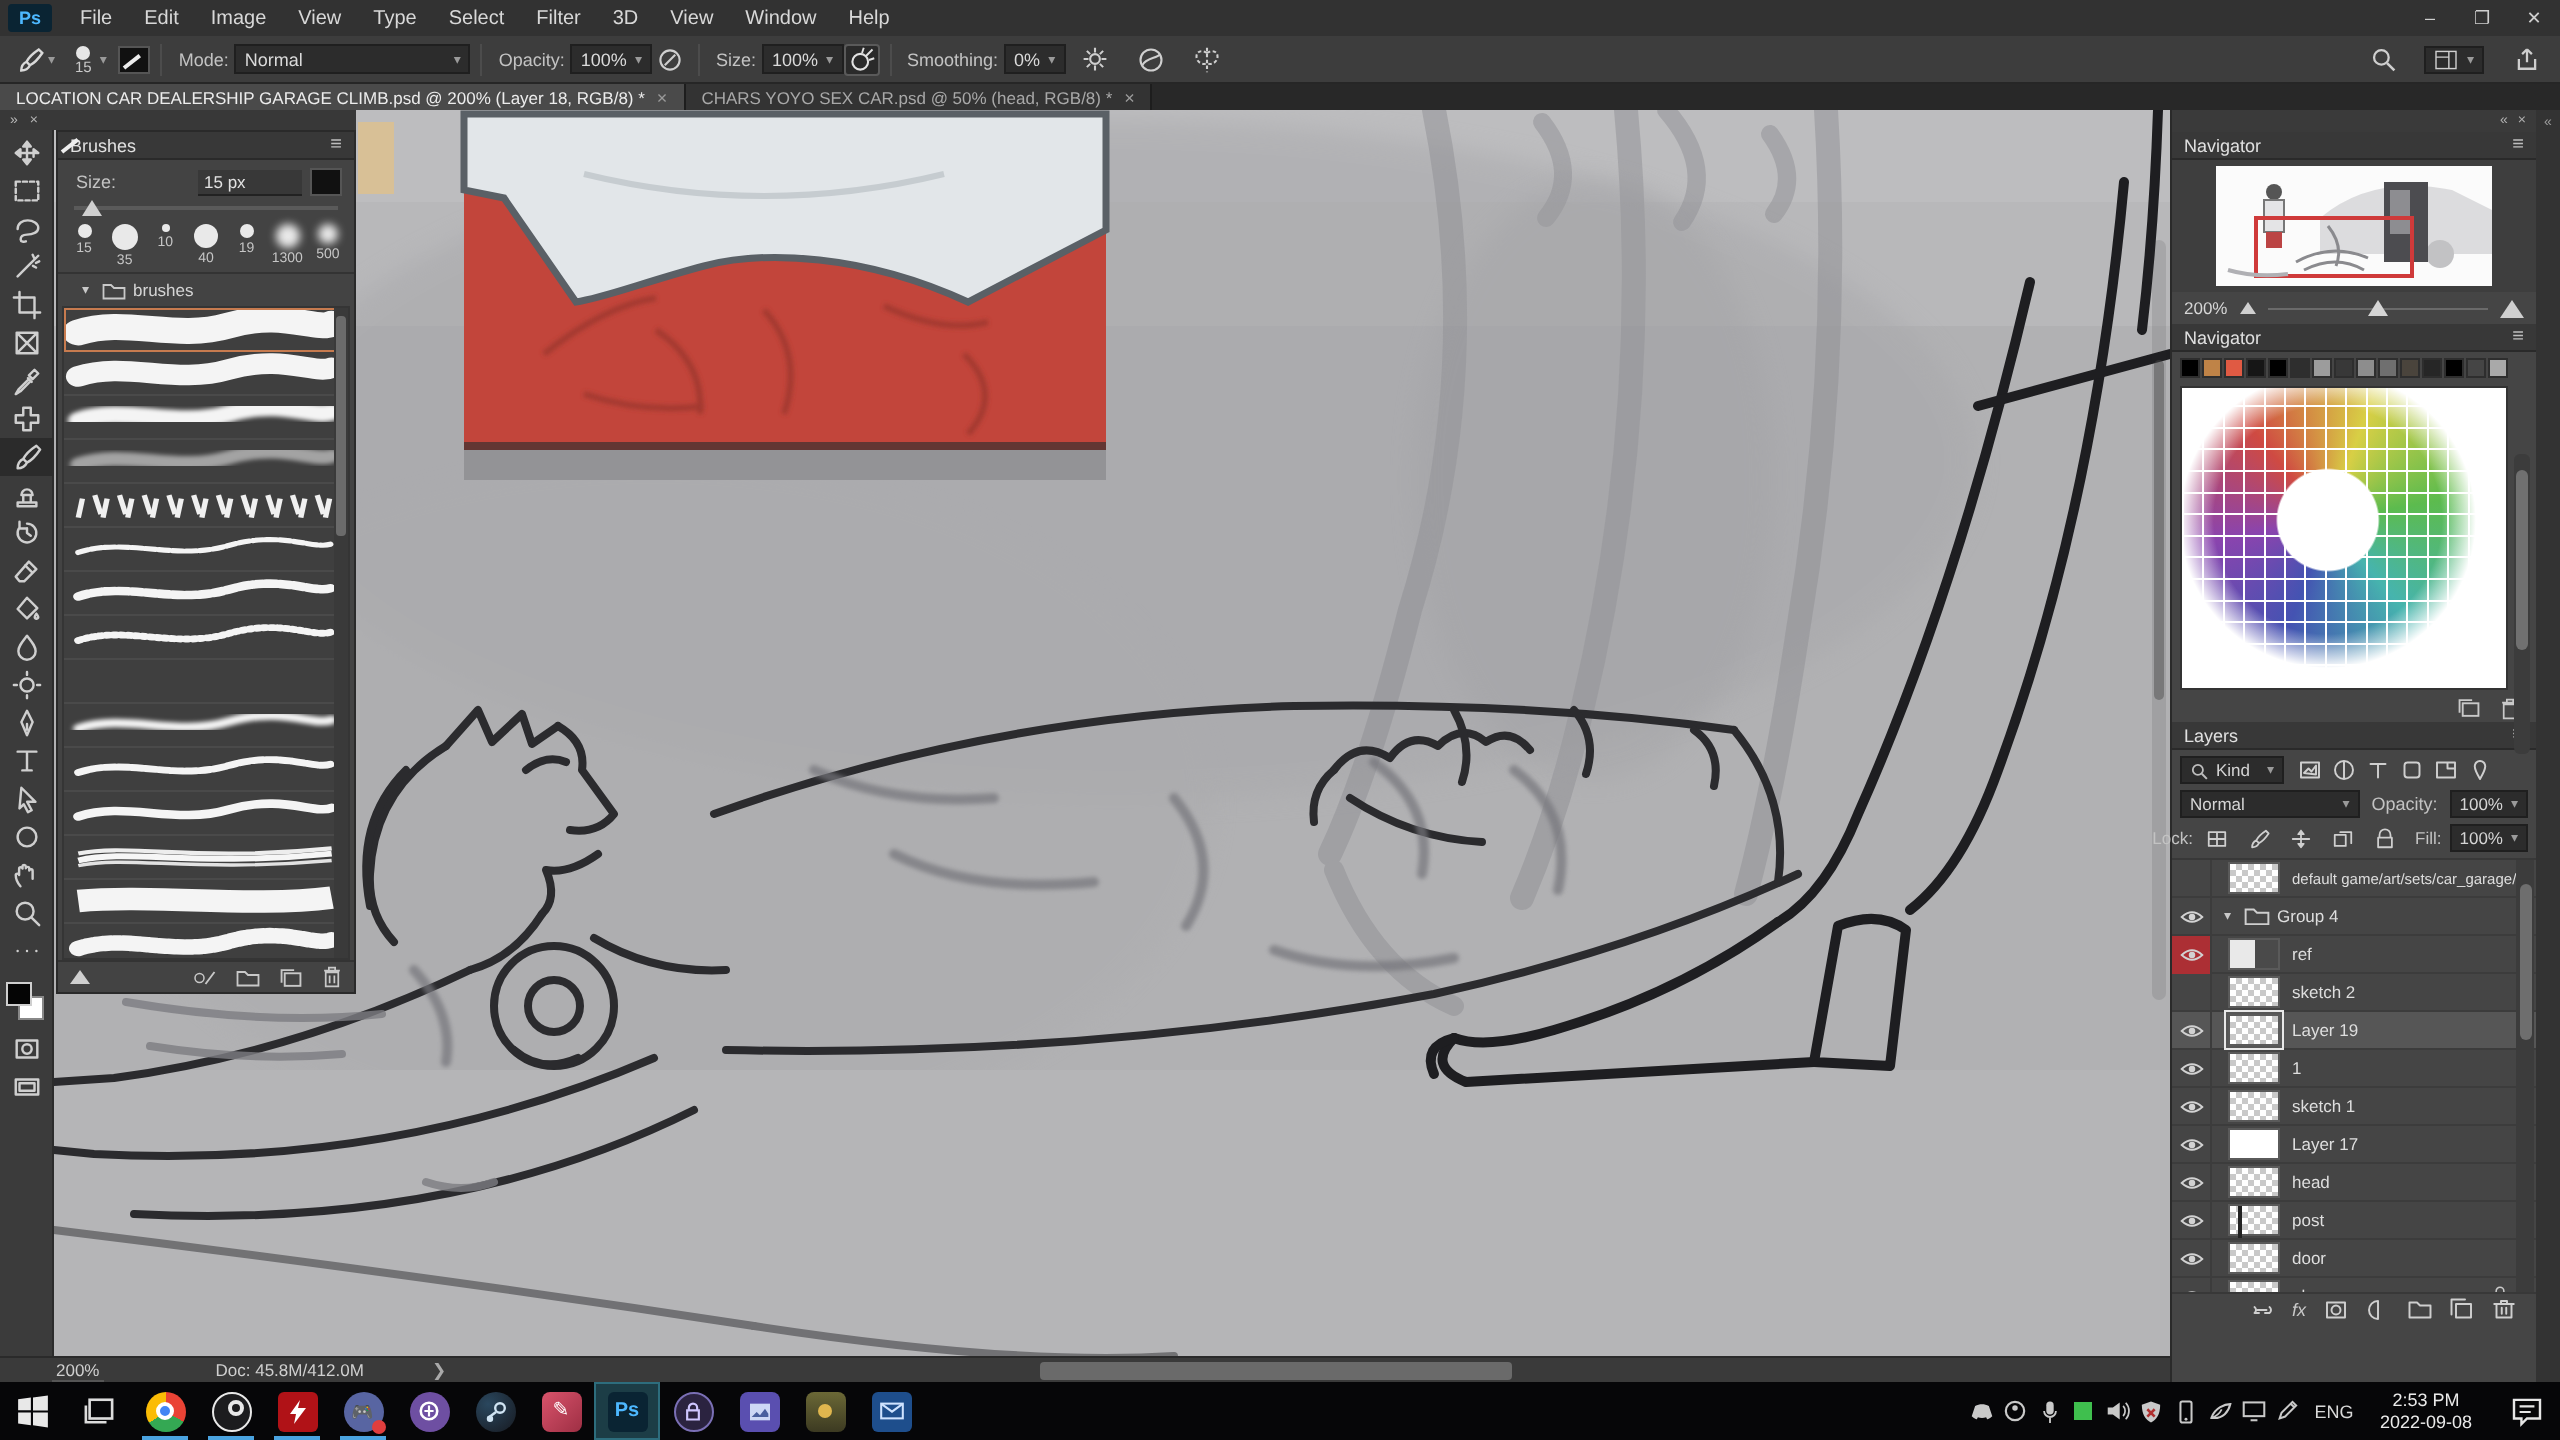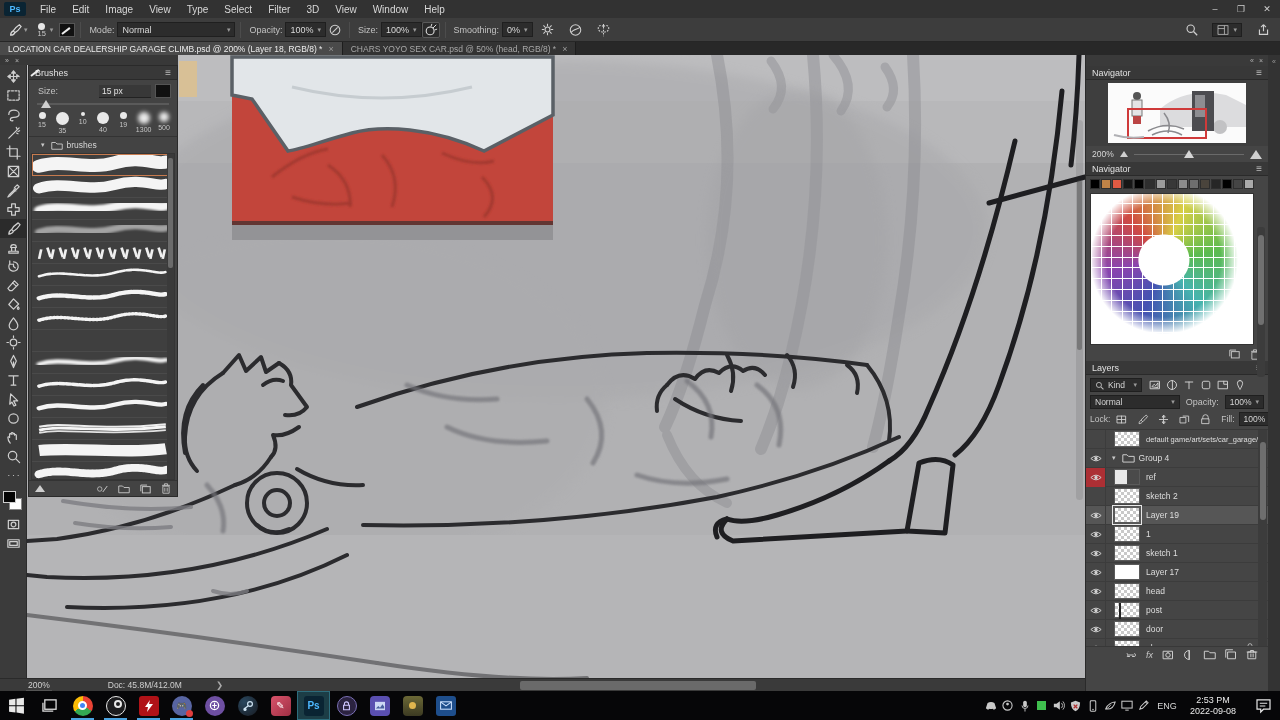--- a/index.html
+++ b/index.html
@@ -90,21 +90,21 @@
     background-color:#fff;}
   #swatch-scroll{position:absolute;right:3px;top:172px;width:8px;height:150px;background:#3c3c3c;border-radius:3px;}
   #swatch-scroll .vthumb{position:absolute;left:1px;top:8px;width:6px;height:90px;background:#707070;border-radius:3px;}
   #swatch-bottom{height:14px;display:flex;align-items:center;justify-content:flex-end;gap:10px;padding:0 8px;}
   
   #layers-filter{display:flex;align-items:center;gap:3px;padding:3px 4px;}
   #kind-field{background:#2c2c2c;border:1px solid #1f1f1f;height:14px;display:flex;align-items:center;gap:4px;padding:0 4px;font-size:8.5px;color:#d5d5d5;width:52px;}
   .flt{width:15px;height:14px;display:flex;align-items:center;justify-content:center;}
   #layers-blend{display:flex;align-items:center;gap:3px;padding:0 4px 3px 4px;}
   .sel-field{background:#2c2c2c;border:1px solid #1f1f1f;height:14px;display:flex;align-items:center;gap:4px;padding:0 4px;font-size:8.5px;color:#d5d5d5;}
-  #layers-lock{display:flex;align-items:center;gap:4px;padding:0 4px 3px 4px;border-bottom:1px solid #383838;font-size:8.5px;color:#c3c3c3;}
+  #layers-lock{display:flex;align-items:center;gap:4px;padding:0 4px 3px 4px;border-bottom:1px solid #383838;font-size:8.5px;color:#c3c3c3;justify-content:flex-end;}
   #layer-list{position:relative;height:216px;overflow:hidden;}
   .lrow{height:19px;display:flex;align-items:center;border-bottom:1px solid #3c3c3c;position:relative;}
   .lrow.sel{background:#565656;}
   .eyebox{width:20px;height:19px;display:flex;align-items:center;justify-content:center;border-right:1px solid #3c3c3c;flex:none;}
   .eyebox.red{background:#ac2f34;}
   .lthumb{width:26px;height:16px;margin:0 6px 0 8px;flex:none;border:1px solid #5a5a5a;}
   .lthumb.checker{background:conic-gradient(#c9c9c9 25%,#fff 0 50%,#c9c9c9 0 75%,#fff 0) 0 0/6px 6px;}
   .lthumb.white{background:#fff;}
   .lthumb.ref{background:linear-gradient(90deg,#e9e9e9 52%,#4a4a4a 52%);}
   .lthumb.post{background:conic-gradient(#c9c9c9 25%,#fff 0 50%,#c9c9c9 0 75%,#fff 0) 0 0/6px 6px;position:relative;}

